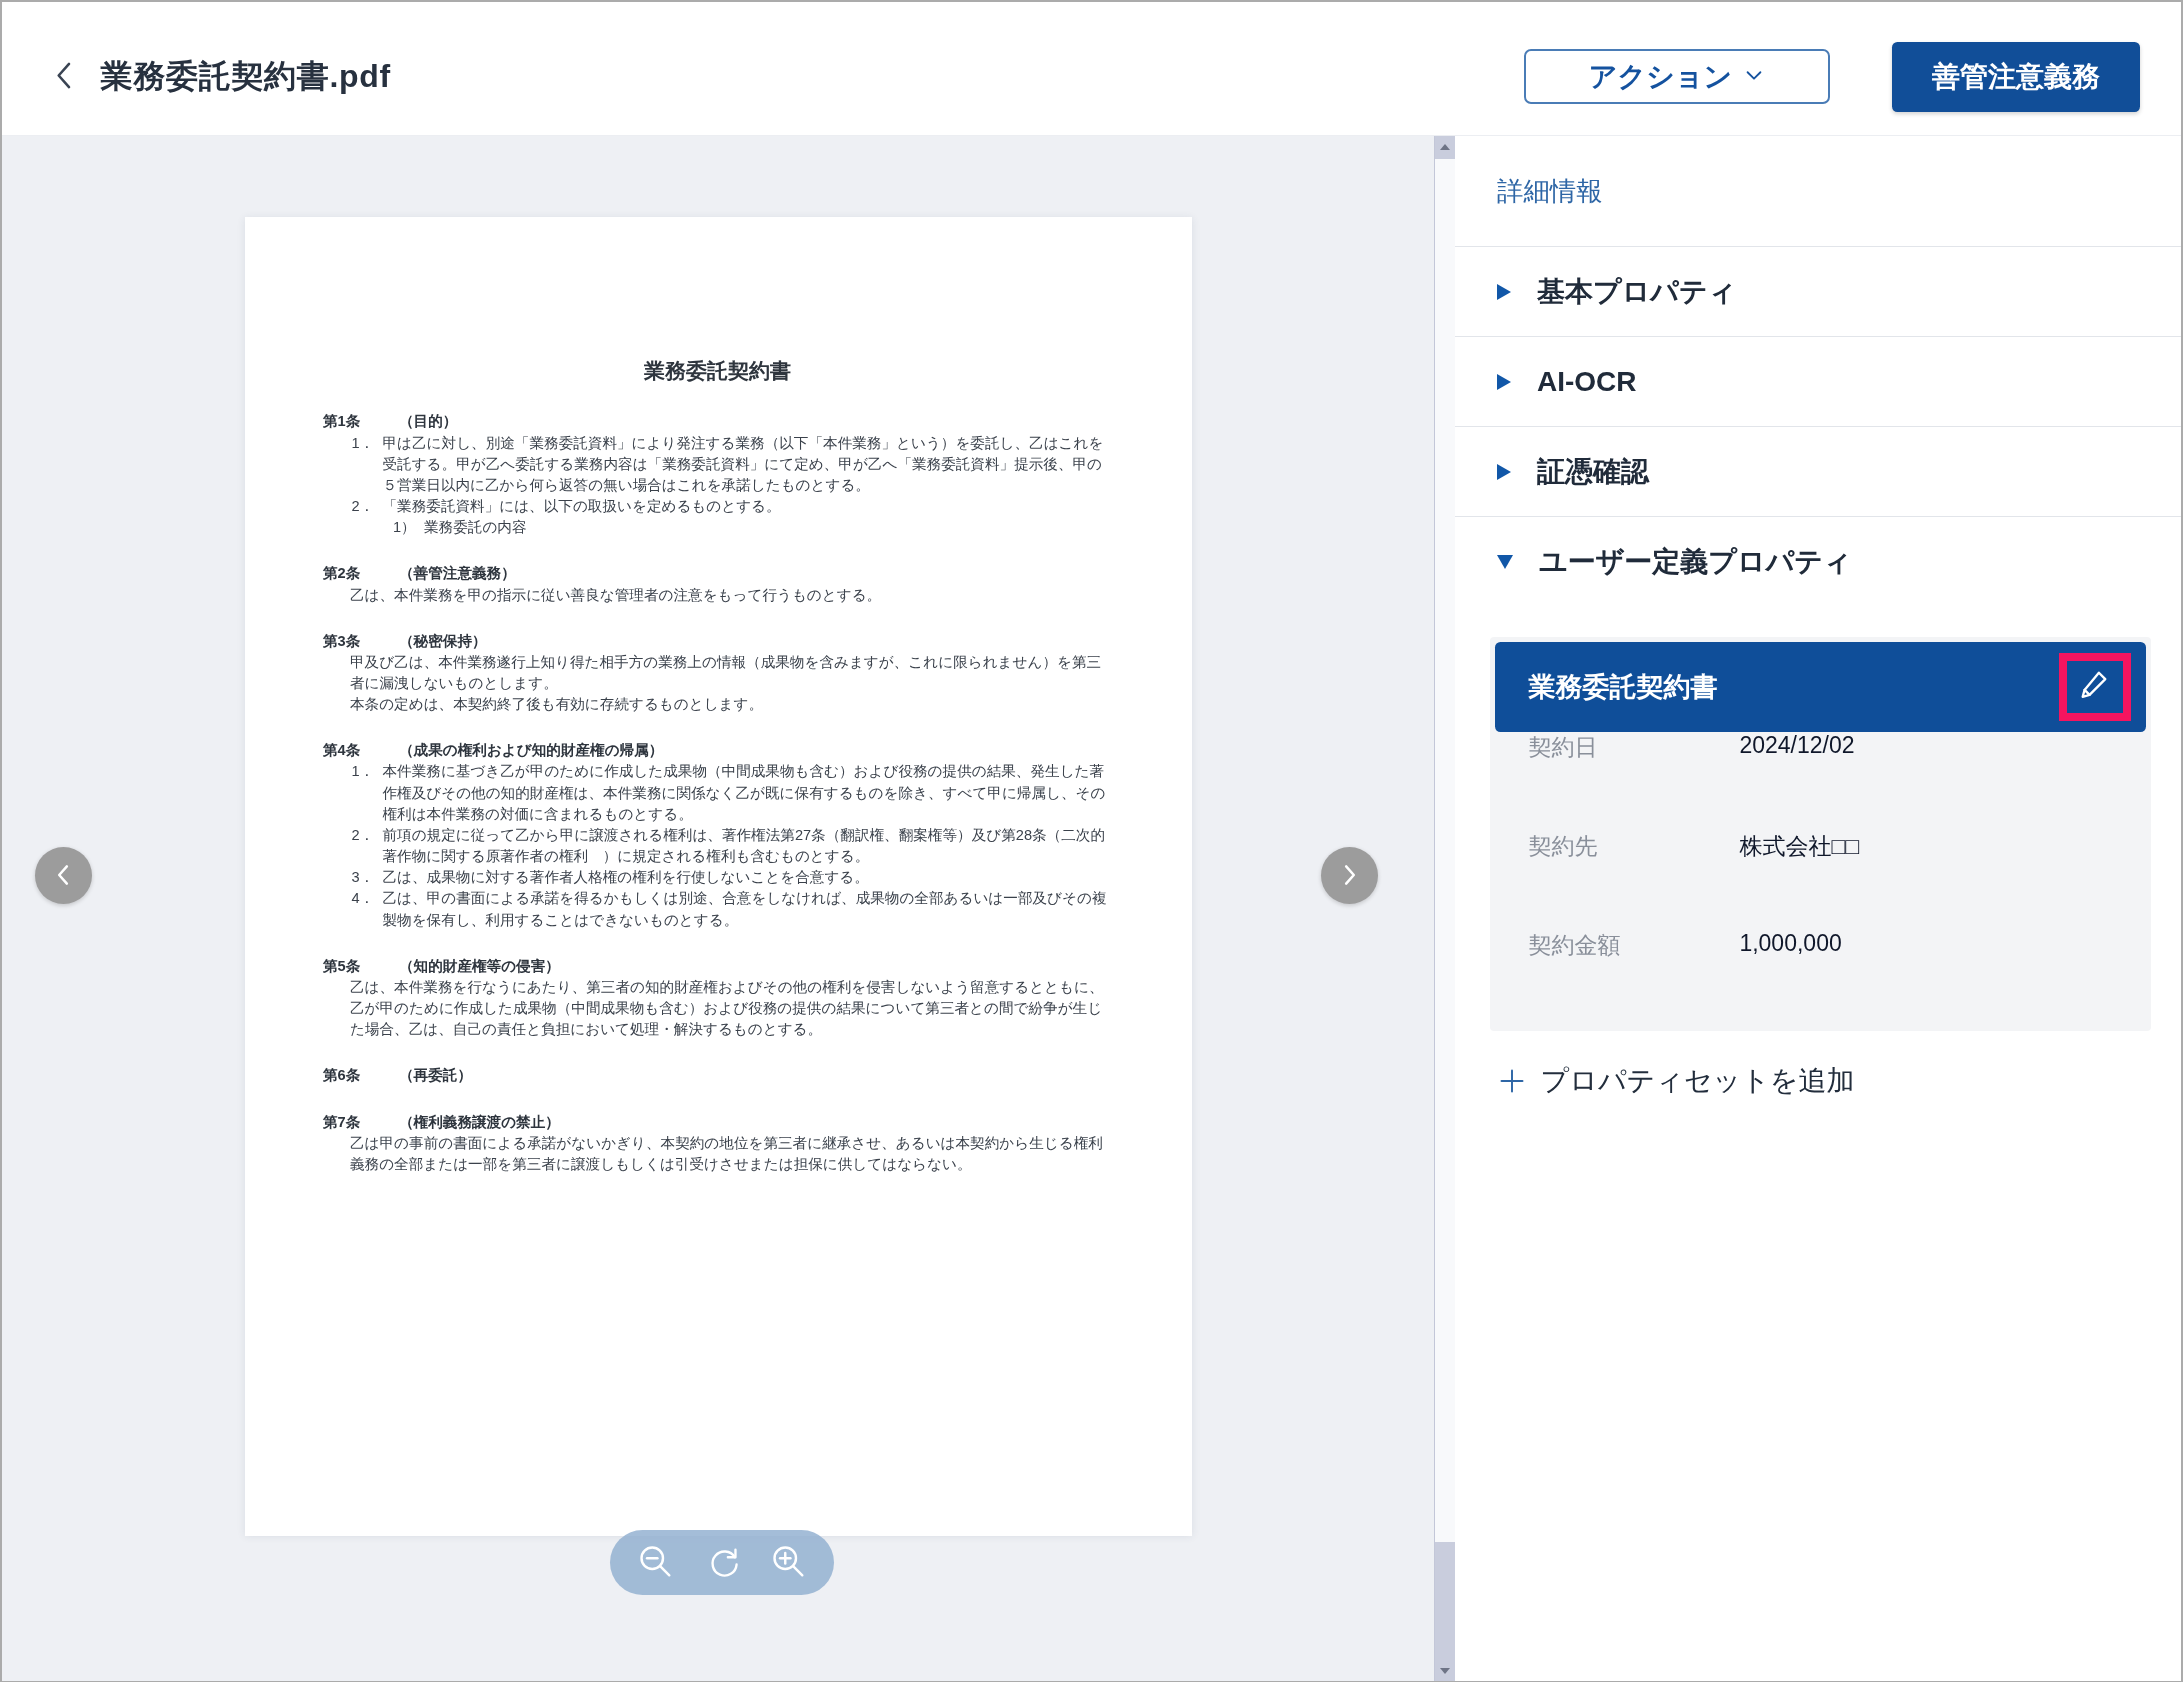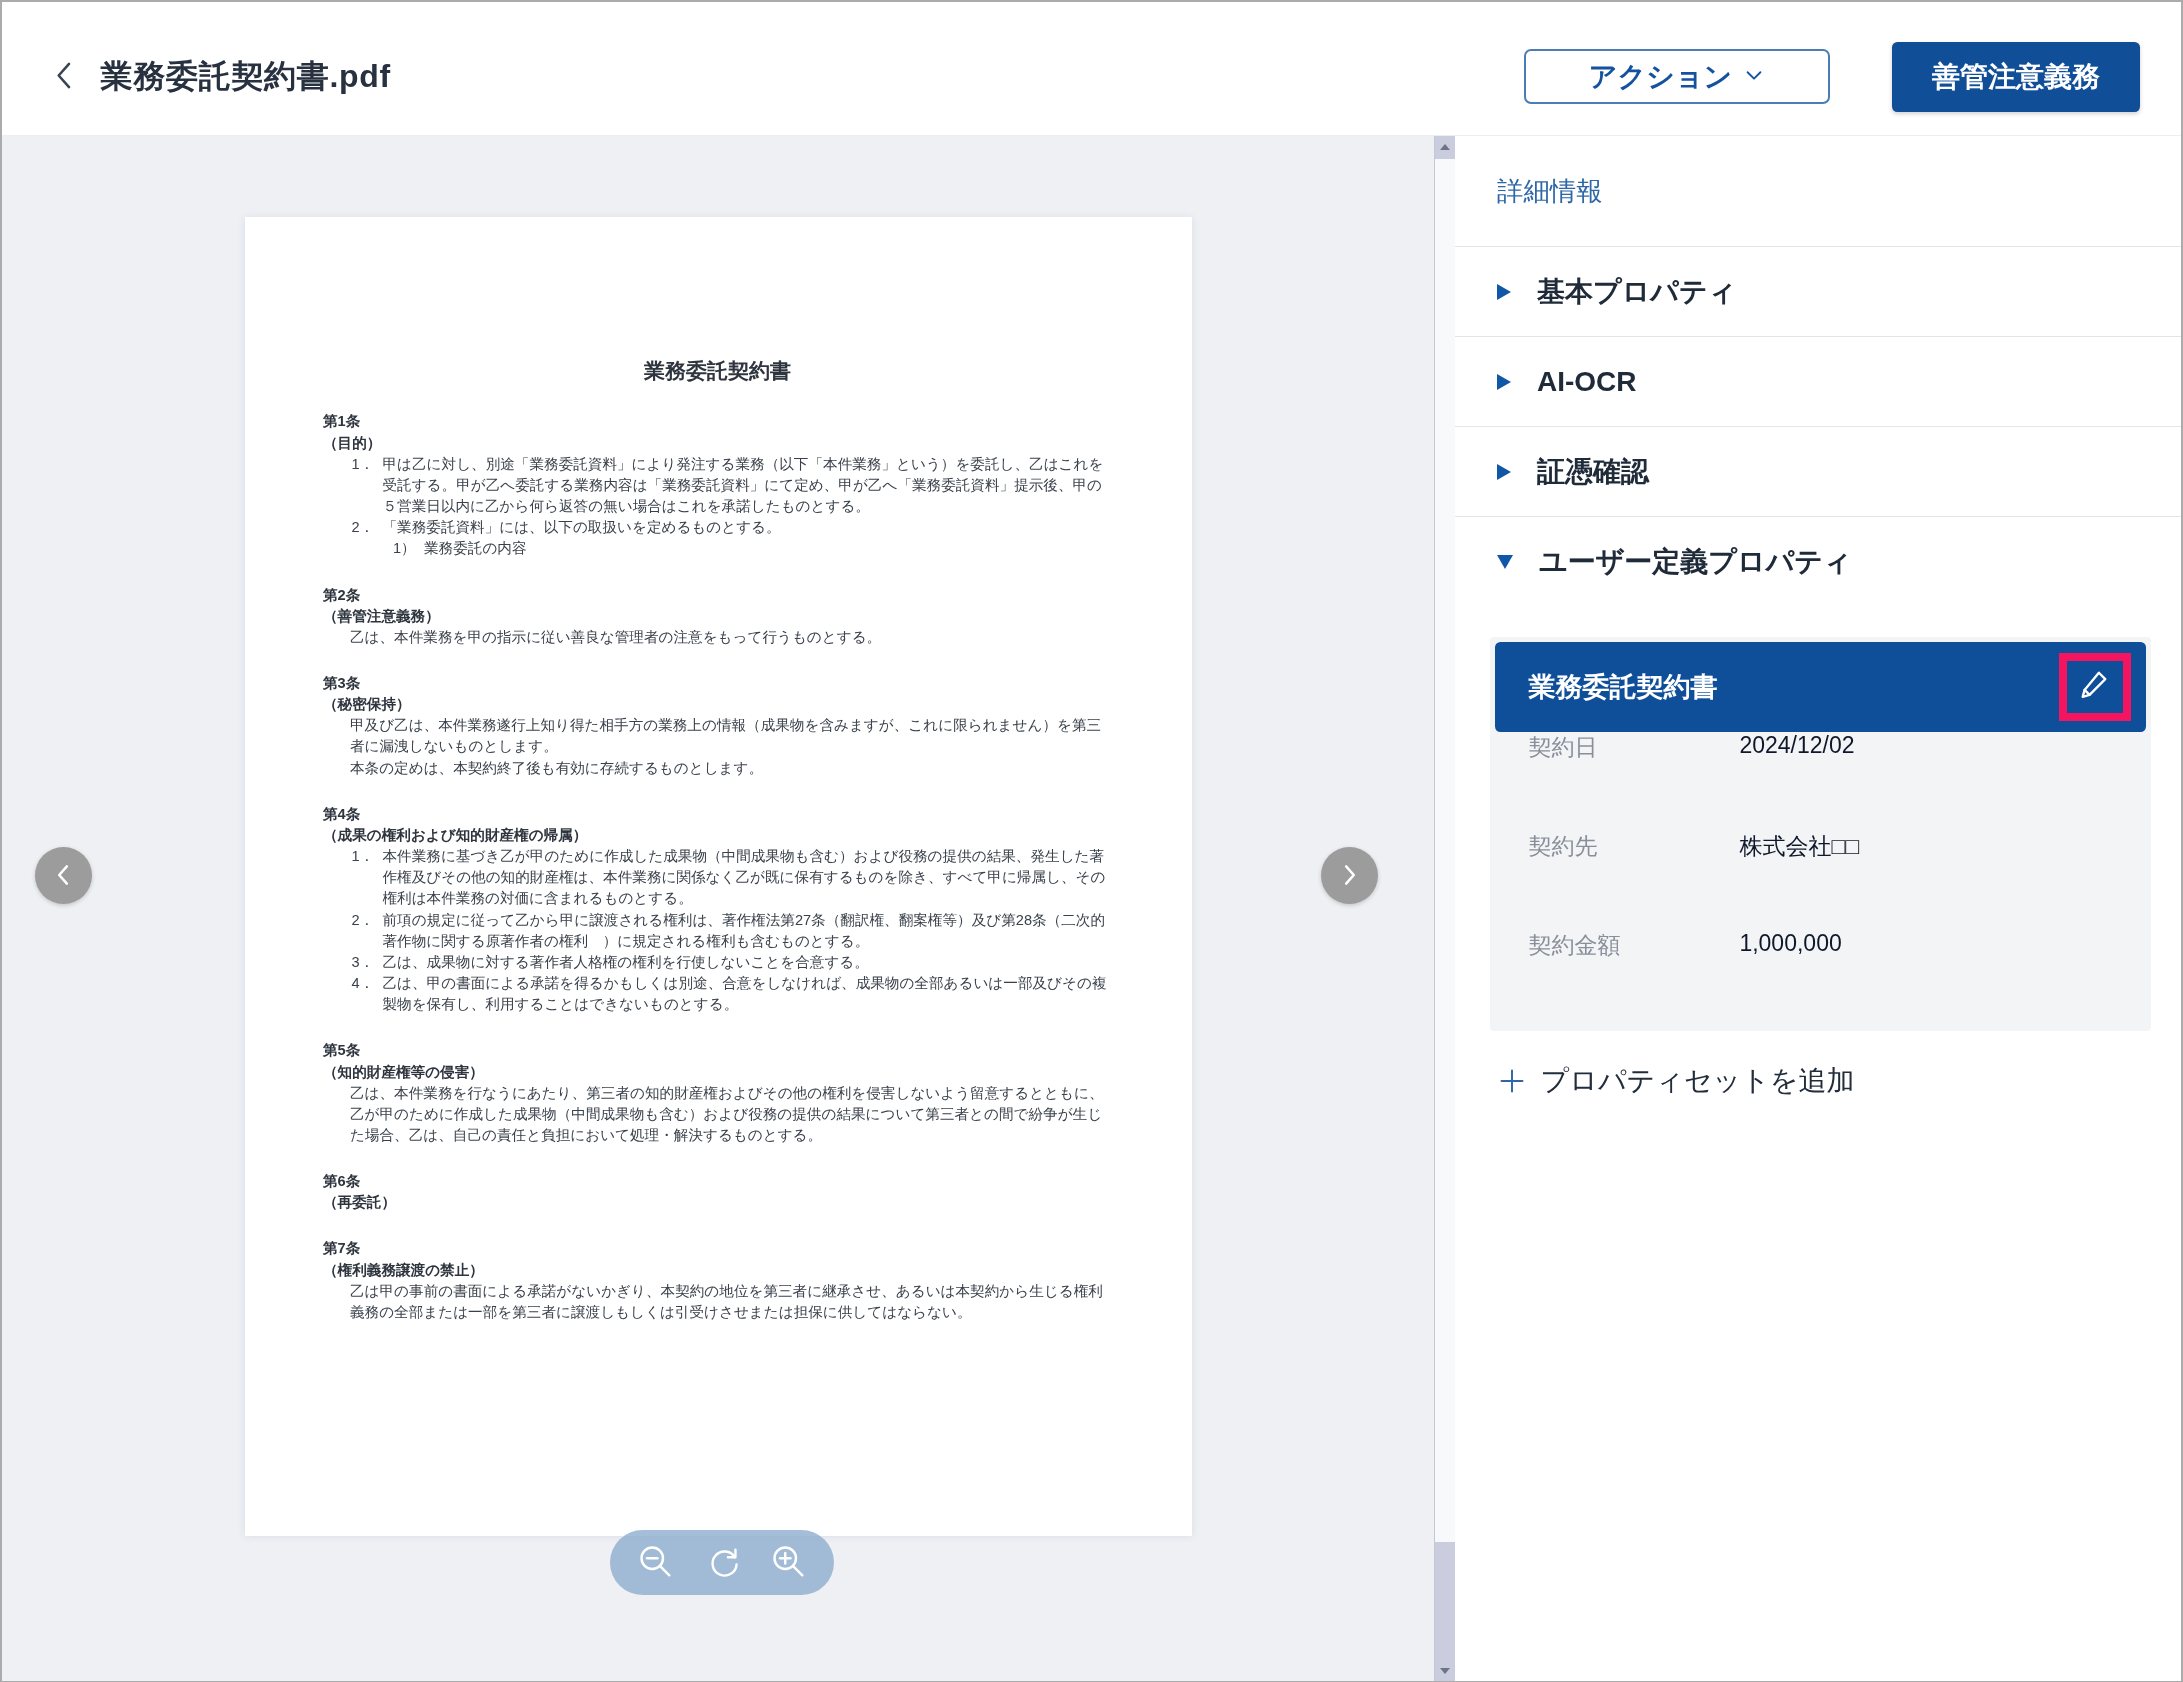--- a/index.html
+++ b/index.html
@@ -26,21 +26,21 @@
                  justify-content:center; cursor:pointer; box-shadow:0 2px 4.1px rgba(0,0,0,.18); }
 
   
   .main { position:absolute; top:134px; bottom:0; left:0; width:1432px; background:#EEF0F4; }
   .doc-page { position:absolute; left:243px; top:81px; width:947px; height:1319px; background:#fff;
               box-shadow:0 1.4px 8.1px rgba(40,60,90,.10); padding:0 80px 0 78px; overflow:hidden;
               font-size:14.6px; line-height:1.45; color:#3A414B; }
   .doc-title { text-align:center; margin-top:139px; font-size:21px; font-weight:bold; color:#2E353E; }
   .doc-intro { margin-top:34px; }
   .clause { margin-top:25px; }
-  .c-head { display:flex; font-weight:bold; color:#2E353E;flex-direction:column; }
+  .c-head { display:flex; font-weight:bold; color:#2E353E; }
   .c-no { width:76px; flex:none; }
   .c-para { margin-left:27px; }
   .c-item { display:flex; margin-left:28.5px; }
   .c-item .c-n { width:31px; flex:none; }
   .c-sub { display:flex; margin-left:70px; }
   .c-sub .c-n { width:31px; flex:none; }
 
   .nav-circle { position:absolute; width:57px; height:57px; border-radius:50%; background:#9C9C9C;
                 display:flex; align-items:center; justify-content:center; cursor:pointer;
                 box-shadow:0 1.4px 4.1px rgba(0,0,0,.18); }

